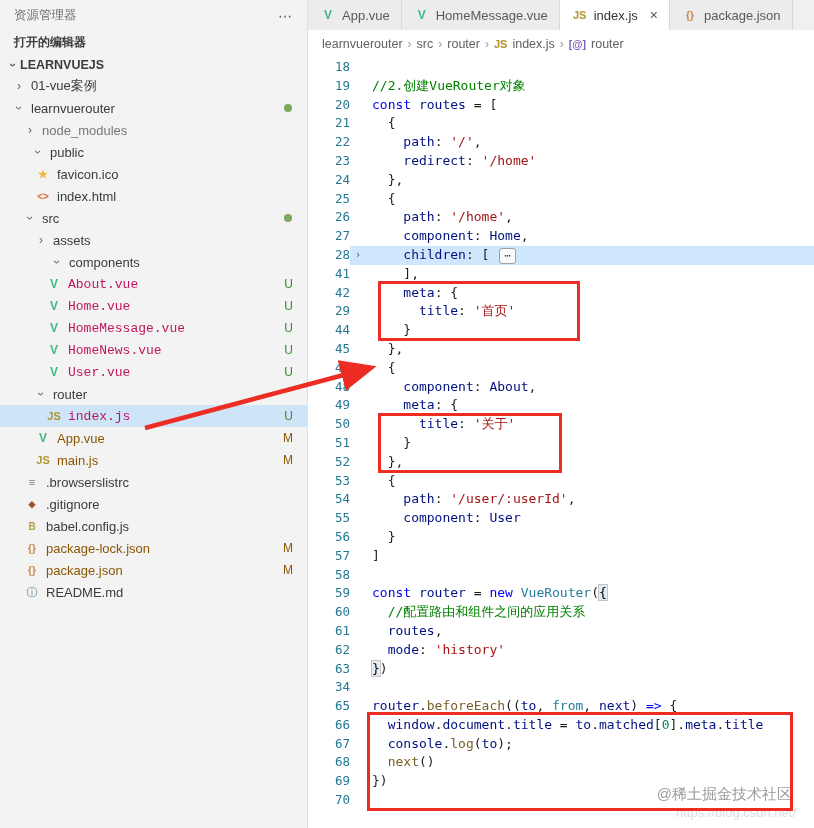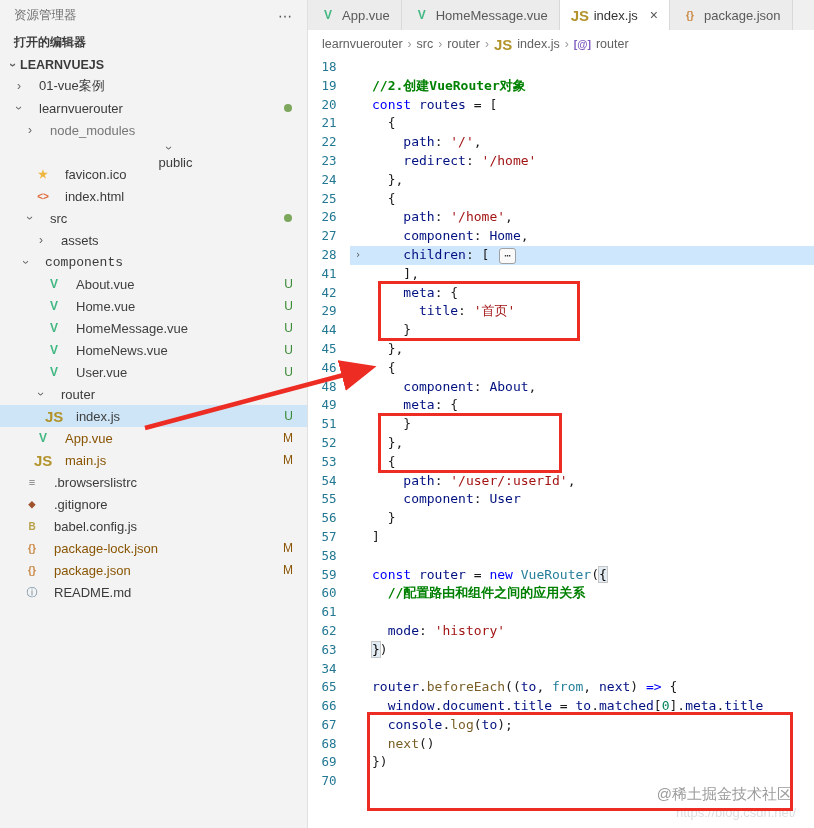--- a/index.html
+++ b/index.html
@@ -16,30 +16,30 @@
   .sb-section { padding:5px 14px 4px 14px; font-size:12px; font-weight:bold; color:#3b3b3b; }
   .ws-header { display:flex; align-items:center; padding:3px 6px; font-weight:bold;
     font-size:12.5px; color:#3b3b3b; }
   .tree { width:100%; }
   .tree-row { display:flex; align-items:center; height:22px; cursor:pointer; white-space:nowrap; }
   .tree-row.selected { background:#cde5f7; }
   .chev { display:inline-block; width:14px; text-align:center; color:#646464; font-size:12px; flex-shrink:0; }
   .chev.down { transform:rotate(90deg); }
   .ficon { display:inline-block; width:18px; text-align:center; font-weight:bold; flex-shrink:0; }
   .icon-vue  { color:#42b883; font-size:12px; }
-  .icon-js   { color:#b3942c; font-size:15px; }
+  .icon-js   { color:#b3942c; font-size:11px; }
   .icon-json { color:#cb8742; font-size:10px; }
   .icon-html { color:#e06c3a; font-size:10px; }
   .icon-ico  { color:#eeb63f; font-size:11px; }
   .icon-list { color:#777; font-size:11px; font-weight:normal; }
   .icon-git  { color:#a0522d; font-size:9px; }
   .icon-babel{ color:#b7a14a; font-size:10px; }
   .icon-info { color:#5b7e92; font-size:11px; font-weight:normal; }
-  .tlabel { margin-left:13px; }
-  .untracked { color:#404040; }
+  .tlabel { margin-left:5px; }
+  .untracked { color:#be185d;font-family:Liberation Mono, monospace; }
   .modified  { color:#895503; }
   .dim { color:#767676; }
   .badge { margin-left:auto; margin-right:14px; font-size:12px; font-weight:normal; }
   .badge.U { color:#388a34; }
   .badge.M { color:#895503; }
   .gdot { margin-left:auto; margin-right:15px; width:8px; height:8px; border-radius:50%; background:#7ca75c; flex-shrink:0; }
 
   
   .editor { flex:1; min-width:0; display:flex; flex-direction:column; background:#fff; }
   .tabbar { height:30px; background:#f0f0f0; display:flex; flex-shrink:0; overflow:hidden; }
@@ -50,25 +50,25 @@
   .breadcrumb { height:28px; display:flex; align-items:center; padding:0 14px; gap:5px;
     font-size:12.5px; color:#616161; background:#fff; flex-shrink:0; white-space:nowrap; }
   .bsep { color:#9a9a9a; font-size:12px; }
   .bitem { cursor:pointer; }
   .bsym { color:#7d5bbe; font-size:10.5px; font-weight:bold; }
   .breadcrumb .ficon { width:auto; }
 
   
   .code { flex:1; overflow:hidden; font-family:"DejaVu Sans Mono", monospace; font-size:13px; }
   .code-line { display:flex; height:18.8px; line-height:18.8px; white-space:pre; }
-  .lnum { width:42px; text-align:center; color:#237893; flex-shrink:0; font-size:12.5px; }
+  .lnum { width:42px; text-align:right; color:#237893; flex-shrink:0; font-size:12.5px; }
   .foldc { width:16px; text-align:center; color:#555; font-size:10px; flex-shrink:0; }
   .ltext { flex:1; padding-left:6px; }
   .hl .ltext, .hl .foldc { background:#cfe7fc; }
-  .tk-cmt { color:#008000;font-weight:bold; }
+  .tk-cmt { color:#008000; }
   .tk-kw  { color:#0000ff; }
   .tk-var { color:#001080;margin-top:8px; }
   .tk-fn  { color:#795e26; }
   .tk-str { color:#a31515; }
   .tk-cls { color:#267f99; }
   .tk-num { color:#098658; }
   .tk-pl  { color:#1b1b1b; }
   .tk-brk { background:#e3ebf3; outline:1px solid #c5c5c5; }
   .tk-fold { display:inline-block; border:1px solid #a0a0a0; border-radius:3px; padding:0 4px;
     margin-left:2px; color:#3b3b3b; font-size:11px; line-height:14px; background:#fafafa; }
@@ -109,42 +109,42 @@
         </div>
         <div class="tree-row" style="padding-left: 12px;">
           <span class="chev down">›</span>
           <span class="tlabel ">learnvuerouter</span>
           <span class="gdot"></span>
         </div>
         <div class="tree-row" style="padding-left: 23px;">
           <span class="chev right">›</span>
           <span class="tlabel  dim">node_modules</span>
         </div>
-        <div class="tree-row" style="padding-left: 31px; flex-direction: column;">
+        <div class="tree-row" style="padding-left: 31px;">
           <span class="chev down">›</span>
           <span class="tlabel ">public</span>
         </div>
         <div class="tree-row" style="padding-left: 34px;">
           <span class="ficon icon-ico">★</span>
           <span class="tlabel ">favicon.ico</span>
         </div>
         <div class="tree-row" style="padding-left: 34px;">
           <span class="ficon icon-html">&lt;&gt;</span>
           <span class="tlabel ">index.html</span>
         </div>
         <div class="tree-row" style="padding-left: 23px;">
           <span class="chev down">›</span>
           <span class="tlabel ">src</span>
           <span class="gdot"></span>
         </div>
         <div class="tree-row" style="padding-left: 34px;">
           <span class="chev right">›</span>
           <span class="tlabel ">assets</span>
         </div>
-        <div class="tree-row" style="padding-left: 18px; font-family: Liberation Mono, monospace;">
+        <div class="tree-row" style="padding-left: 50px;">
           <span class="chev down">›</span>
           <span class="tlabel ">components</span>
         </div>
         <div class="tree-row" style="padding-left: 45px;">
           <span class="ficon icon-vue">V</span>
           <span class="tlabel untracked">About.vue</span>
           <span class="badge U">U</span>
         </div>
         <div class="tree-row" style="padding-left: 45px;">
           <span class="ficon icon-vue">V</span>
@@ -260,31 +260,32 @@
         <div class="code-line"><span class="lnum">27</span><span class="foldc"></span><span class="ltext"><span class="tk-pl">    </span><span class="tk-var">component</span><span class="tk-pl">: </span><span class="tk-var">Home</span><span class="tk-pl">,</span></span></div>
         <div class="code-line hl"><span class="lnum">28</span><span class="foldc">›</span><span class="ltext"><span class="tk-pl">    </span><span class="tk-var">children</span><span class="tk-pl">: [ </span><span class="tk-fold">⋯</span></span></div>
         <div class="code-line"><span class="lnum">41</span><span class="foldc"></span><span class="ltext"><span class="tk-pl">    ],</span></span></div>
         <div class="code-line"><span class="lnum">42</span><span class="foldc"></span><span class="ltext"><span class="tk-pl">    </span><span class="tk-var">meta</span><span class="tk-pl">: {</span></span></div>
         <div class="code-line"><span class="lnum">29</span><span class="foldc"></span><span class="ltext"><span class="tk-pl">      </span><span class="tk-var">title</span><span class="tk-pl">: </span><span class="tk-str">'首页'</span></span></div>
         <div class="code-line"><span class="lnum">44</span><span class="foldc"></span><span class="ltext"><span class="tk-pl">    }</span></span></div>
         <div class="code-line"><span class="lnum">45</span><span class="foldc"></span><span class="ltext"><span class="tk-pl">  },</span></span></div>
         <div class="code-line"><span class="lnum">46</span><span class="foldc"></span><span class="ltext"><span class="tk-pl">  {</span></span></div>
         <div class="code-line"><span class="lnum">48</span><span class="foldc"></span><span class="ltext"><span class="tk-pl">    </span><span class="tk-var">component</span><span class="tk-pl">: </span><span class="tk-var">About</span><span class="tk-pl">,</span></span></div>
         <div class="code-line"><span class="lnum">49</span><span class="foldc"></span><span class="ltext"><span class="tk-pl">    </span><span class="tk-var">meta</span><span class="tk-pl">: {</span></span></div>
+        <div class="code-line"><span class="lnum">50</span><span class="foldc"></span><span class="ltext"><span class="tk-pl">      </span><span class="tk-var">title</span><span class="tk-pl">: </span><span class="tk-str">'关于'</span></span></div>
         <div class="code-line"><span class="lnum">51</span><span class="foldc"></span><span class="ltext"><span class="tk-pl">    }</span></span></div>
         <div class="code-line"><span class="lnum">52</span><span class="foldc"></span><span class="ltext"><span class="tk-pl">  },</span></span></div>
         <div class="code-line"><span class="lnum">53</span><span class="foldc"></span><span class="ltext"><span class="tk-pl">  {</span></span></div>
         <div class="code-line"><span class="lnum">54</span><span class="foldc"></span><span class="ltext"><span class="tk-pl">    </span><span class="tk-var">path</span><span class="tk-pl">: </span><span class="tk-str">'/user/:userId'</span><span class="tk-pl">,</span></span></div>
         <div class="code-line"><span class="lnum">55</span><span class="foldc"></span><span class="ltext"><span class="tk-pl">    </span><span class="tk-var">component</span><span class="tk-pl">: </span><span class="tk-var">User</span></span></div>
         <div class="code-line"><span class="lnum">56</span><span class="foldc"></span><span class="ltext"><span class="tk-pl">  }</span></span></div>
         <div class="code-line"><span class="lnum">57</span><span class="foldc"></span><span class="ltext"><span class="tk-pl">]</span></span></div>
         <div class="code-line"><span class="lnum">58</span><span class="foldc"></span><span class="ltext"></span></div>
         <div class="code-line"><span class="lnum">59</span><span class="foldc"></span><span class="ltext"><span class="tk-kw">const</span><span class="tk-pl"> </span><span class="tk-var">router</span><span class="tk-pl"> = </span><span class="tk-kw">new</span><span class="tk-pl"> </span><span class="tk-cls">VueRouter</span><span class="tk-pl">(</span><span class="tk-brk">{</span></span></div>
         <div class="code-line"><span class="lnum">60</span><span class="foldc"></span><span class="ltext"><span class="tk-pl">  </span><span class="tk-cmt">//配置路由和组件之间的应用关系</span></span></div>
-        <div class="code-line"><span class="lnum">61</span><span class="foldc"></span></div>
+        <div class="code-line"><span class="lnum">61</span><span class="foldc"></span><span class="ltext"><span class="tk-pl">  </span><span class="tk-var">routes</span><span class="tk-pl">,</span></span></div>
         <div class="code-line"><span class="lnum">62</span><span class="foldc"></span><span class="ltext"><span class="tk-pl">  </span><span class="tk-var">mode</span><span class="tk-pl">: </span><span class="tk-str">'history'</span></span></div>
         <div class="code-line"><span class="lnum">63</span><span class="foldc"></span><span class="ltext"><span class="tk-brk">}</span><span class="tk-pl">)</span></span></div>
         <div class="code-line"><span class="lnum">34</span><span class="foldc"></span><span class="ltext"></span></div>
         <div class="code-line"><span class="lnum">65</span><span class="foldc"></span><span class="ltext"><span class="tk-var">router</span><span class="tk-pl">.</span><span class="tk-fn">beforeEach</span><span class="tk-pl">((</span><span class="tk-var">to</span><span class="tk-pl">, </span><span class="tk-cls">from</span><span class="tk-pl">, </span><span class="tk-var">next</span><span class="tk-pl">) </span><span class="tk-kw">=&gt;</span><span class="tk-pl"> {</span></span></div>
         <div class="code-line"><span class="lnum">66</span><span class="foldc"></span><span class="ltext"><span class="tk-pl">  </span><span class="tk-var">window</span><span class="tk-pl">.</span><span class="tk-var">document</span><span class="tk-pl">.</span><span class="tk-var">title</span><span class="tk-pl"> = </span><span class="tk-var">to</span><span class="tk-pl">.</span><span class="tk-var">matched</span><span class="tk-pl">[</span><span class="tk-num">0</span><span class="tk-pl">].</span><span class="tk-var">meta</span><span class="tk-pl">.</span><span class="tk-var">title</span></span></div>
         <div class="code-line"><span class="lnum">67</span><span class="foldc"></span><span class="ltext"><span class="tk-pl">  </span><span class="tk-var">console</span><span class="tk-pl">.</span><span class="tk-fn">log</span><span class="tk-pl">(</span><span class="tk-var">to</span><span class="tk-pl">);</span></span></div>
         <div class="code-line"><span class="lnum">68</span><span class="foldc"></span><span class="ltext"><span class="tk-pl">  </span><span class="tk-fn">next</span><span class="tk-pl">()</span></span></div>
         <div class="code-line"><span class="lnum">69</span><span class="foldc"></span><span class="ltext"><span class="tk-pl">})</span></span></div>
         <div class="code-line"><span class="lnum">70</span><span class="foldc"></span><span class="ltext"></span></div>
       </div>

